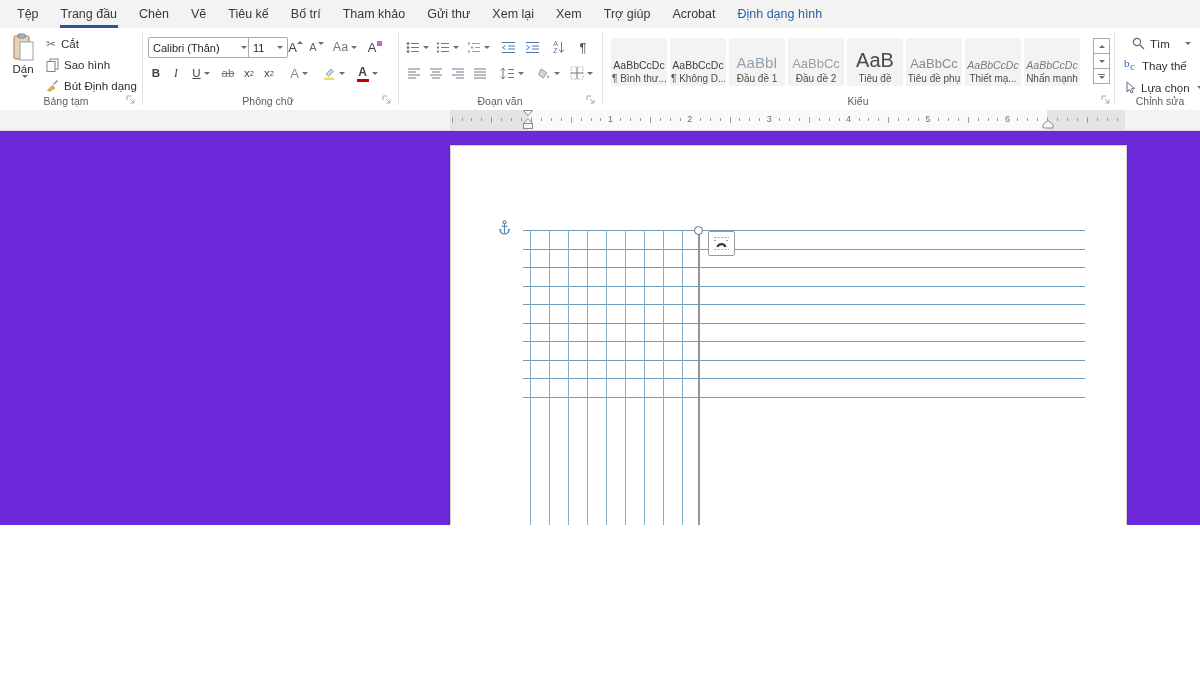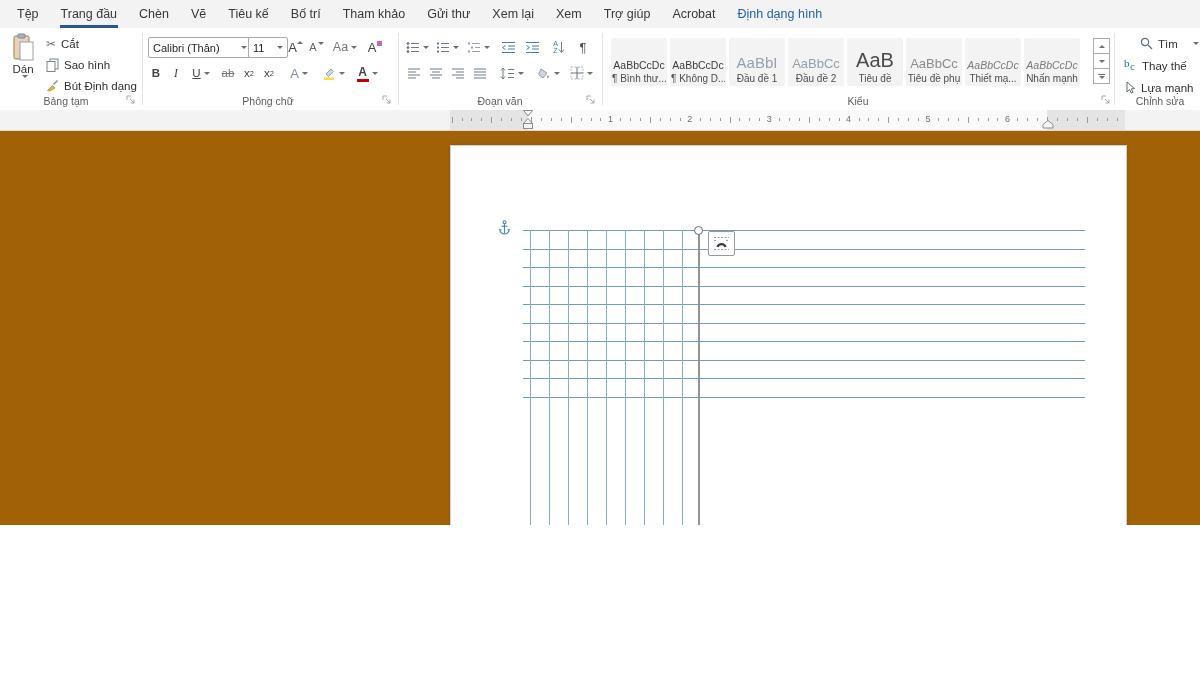--- a/index.html
+++ b/index.html
@@ -1,17 +1,17 @@
 <!DOCTYPE html>
 <html><head>
 <meta charset="utf-8">
 <style>
   html,body{margin:0;padding:0;}
   #app{position:relative;width:1200px;height:525px;overflow:hidden;
-       font-family:"Liberation Sans",sans-serif;background:#a16207;cursor:default;}
+       font-family:"Liberation Sans",sans-serif;background:#6d28d9;cursor:default;}
   
   #tabbar{position:absolute;top:0;left:0;width:1200px;height:28px;background:#f3f3f3;
           display:flex;align-items:stretch;padding-left:6px;}
   .tab{padding:0 11px;font-size:12.5px;color:#383838;line-height:28px;position:relative;white-space:nowrap;}
   .tab.active::after{content:'';position:absolute;left:10px;right:10px;bottom:0;height:3px;background:#2b579a;}
   .tab.contextual{color:#2563a8;}
   
   #ribbon{position:absolute;top:28px;left:0;width:1200px;height:82px;background:#ffffff;
           border-bottom:1px solid #d8d8d8;font-size:11.5px;color:#2f2f2f;}
   .rgroup{position:absolute;top:0;height:82px;}
@@ -405,21 +405,21 @@
       <span class="launcher" style="left:490px;bottom:3px;">
         <svg width="10" height="10" viewBox="0 0 10 10">
             <path d="M1 1 H5 M1 1 V5" stroke="#8a8a8a" fill="none"></path>
             <path d="M4 4 L8 8 M8 4.5 V8 H4.5" stroke="#8a8a8a" fill="none"></path>
           </svg>
       </span>
     </div>
     <div class="vdiv" style="left:1114px;"></div>
 
     <div class="rgroup" style="left:1118px;width:82px;">
-      <div class="sbtn" style="left:20px;top:6px;">
+      <div class="sbtn" style="left:12px;top:6px;">
         <span>
           <svg width="13" height="13" viewBox="0 0 13 13">
               <circle cx="5" cy="5" r="3.6" fill="none" stroke="#5f6b79" stroke-width="1.2"></circle>
               <line x1="8" y1="8" x2="12" y2="12" stroke="#5f6b79" stroke-width="1.2"></line>
             </svg>
         </span>
         <span>Tìm</span>
         <span class="caret" style="margin-left:10px;"></span>
       </div>
       <div class="sbtn" style="left:4px;top:28px;">
@@ -428,21 +428,21 @@
           <span style="position:absolute;left:6px;top:1px;color:#168f8f;font-size:11px;">c</span>
         </span>
         <span>Thay thế</span>
       </div>
       <div class="sbtn" style="left:4px;top:50px;">
         <span>
           <svg width="12" height="13" viewBox="0 0 12 13">
               <path d="M3 1 L3 11 L5.6 8.4 L7.2 12 L9 11.2 L7.4 7.8 L10.5 7.6 Z" fill="#fff" stroke="#5f6b79" stroke-width="1"></path>
             </svg>
         </span>
-        <span>Lựa mạnh</span>
+        <span>Lựa chọn</span>
         <span class="caret" style="margin-left:2px;"></span>
       </div>
       <span class="group-label" style="left:42px;">Chỉnh sửa</span>
     </div>
   </div>
 
   <div id="ruler">
     <div class="ruler-band" style="left:450px;width:78px;background:#e4e4e4;"></div>
     <div class="ruler-band" style="left:528px;width:519px;background:#fafafa;"></div>
     <div class="ruler-band" style="left:1047px;width:78px;background:#e4e4e4;"></div>

